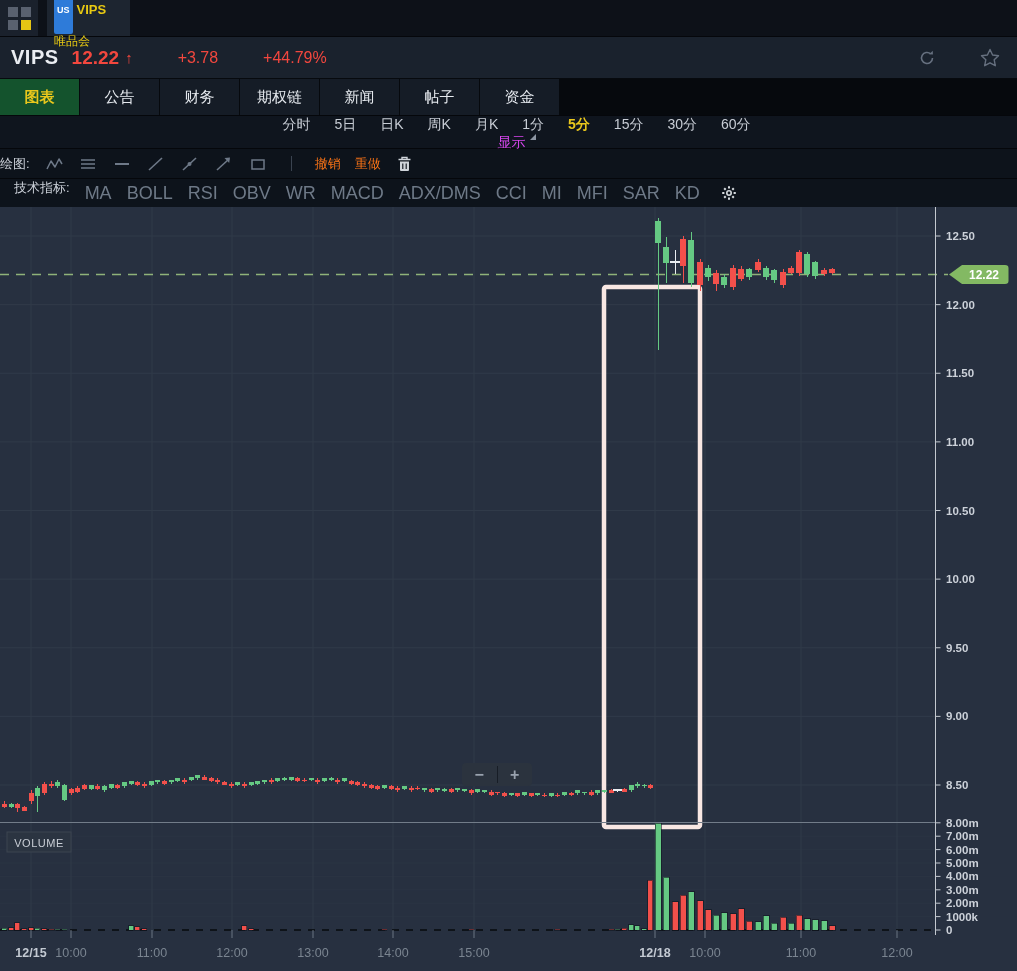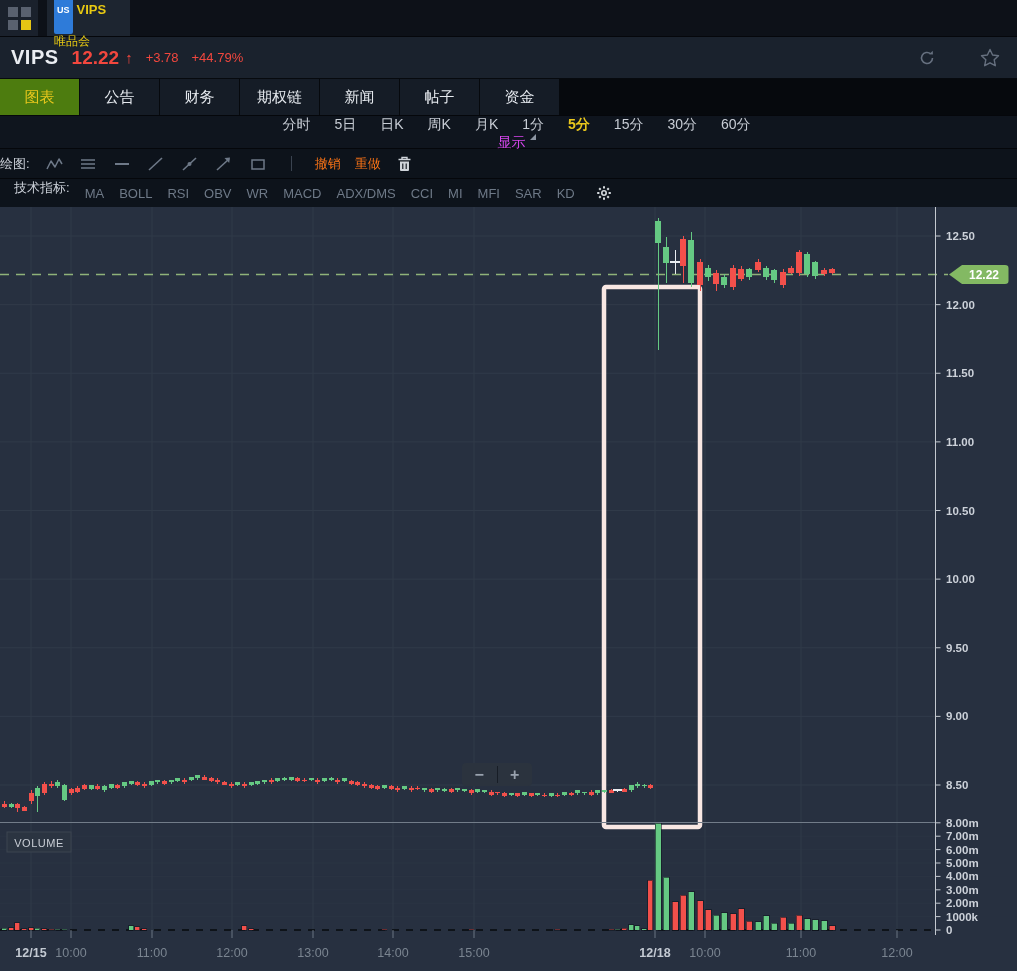--- a/index.html
+++ b/index.html
@@ -18,47 +18,47 @@
   .t-row1 { display:flex; align-items:center; gap:4px; }
   .mkt-badge { background:#2e7bd9; color:#fff; font-size:9px; font-weight:bold; padding:18px 3px; border-radius:2px; }
   .t-sym { color:#e8c912; font-size:13px; font-weight:bold; }
   .t-name { color:#e8c912; font-size:12px; }
 
   
   .header { height:42px; background:#1a222d; display:flex; align-items:center; padding:0 16px 0 11px; gap:13px; border-bottom:1px solid #070a0e; }
   .h-sym { color:#eaedf2; font-size:20px; font-weight:600; letter-spacing:.5px; }
   .h-price { color:#f2473e; font-size:19px; font-weight:bold; }
   .h-arrow { color:#f2473e; font-size:15px; font-weight:bold; margin-left:-7px; }
-  .h-chg,.h-pct { color:#f2473e; font-size:13px; }
+  .h-chg,.h-pct { color:#f2473e; font-size:16px;margin-left:32px; }
   .h-spacer { flex:1; }
   .h-icon { width:22px; height:22px; cursor:pointer; display:flex; align-items:center; justify-content:center; }
   .h-icon + .h-icon { margin-left:28px; }
 
   
   .navrow { height:37px; background:#06090d; display:flex; border-bottom:1px solid #05070b; }
   .navtab { width:79px; margin-right:1px; background:#151c26; color:#e6eaef; font-size:15px; display:flex; align-items:center; justify-content:center; cursor:pointer; }
-  .navtab.active { color:#e9c71c; font-weight:normal; background:#4d7c0f; }
+  .navtab.active { color:#e9c71c; font-weight:bold; background:#14532d; }
 
   
   .periodrow { height:33px; background:#0f151e; display:flex; align-items:center; padding-left:16px; border-bottom:1px solid #05070b;flex-direction:column; }
   .p-item { color:#c8cdd5; font-size:14px; padding:0 12px; cursor:pointer; white-space:nowrap; }
   .p-item.active { color:#e9c71c; font-weight:bold; }
   .vdiv { width:1px; height:15px; background:#3a4350; margin:0 9px; }
   .display-menu { color:#d946ef; font-size:14px; display:flex; align-items:flex-start; gap:4px; padding:0 6px; cursor:pointer; }
   .tri-br { width:0; height:0; border-left:6px solid transparent; border-bottom:6px solid #8c95a2; margin-bottom:2px; }
 
   
   .drawrow { height:30px; background:#0d131b; display:flex; align-items:center; gap:14px; border-bottom:1px solid #05070b; }
   .rowlabel { color:#ccd1d9; font-size:13px; }
   .tool { width:20px; height:18px; display:flex; align-items:center; justify-content:center; cursor:pointer; }
   .txtbtn { color:#f97316; font-size:13px; cursor:pointer; }
 
   
   .indrow { height:28px; background:#0d131b; display:flex; padding-left:14px; gap:15px; }
-  .ind { color:#6e7987; font-size:13px; cursor:pointer; }
+  .ind { color:#6e7987; font-size:18px; cursor:pointer; }
   .gearbtn { margin-left:6px; cursor:pointer; display:flex; align-items:center; }
 
   
   .zoomctl { position:absolute; left:462px; top:763px; width:70px; height:23px; background:#2b333e; border-radius:4px; display:flex; z-index:3; overflow:hidden; }
   .zbtn { flex:1; color:#99a2ae; font-size:16px; font-weight:bold; display:flex; align-items:center; justify-content:center; cursor:pointer; line-height:1; }
   .zsep { width:1px; background:#171d26; margin:3px 0; }
 
   svg text { font-family:"Liberation Sans", sans-serif; }
 </style>
 </head>

